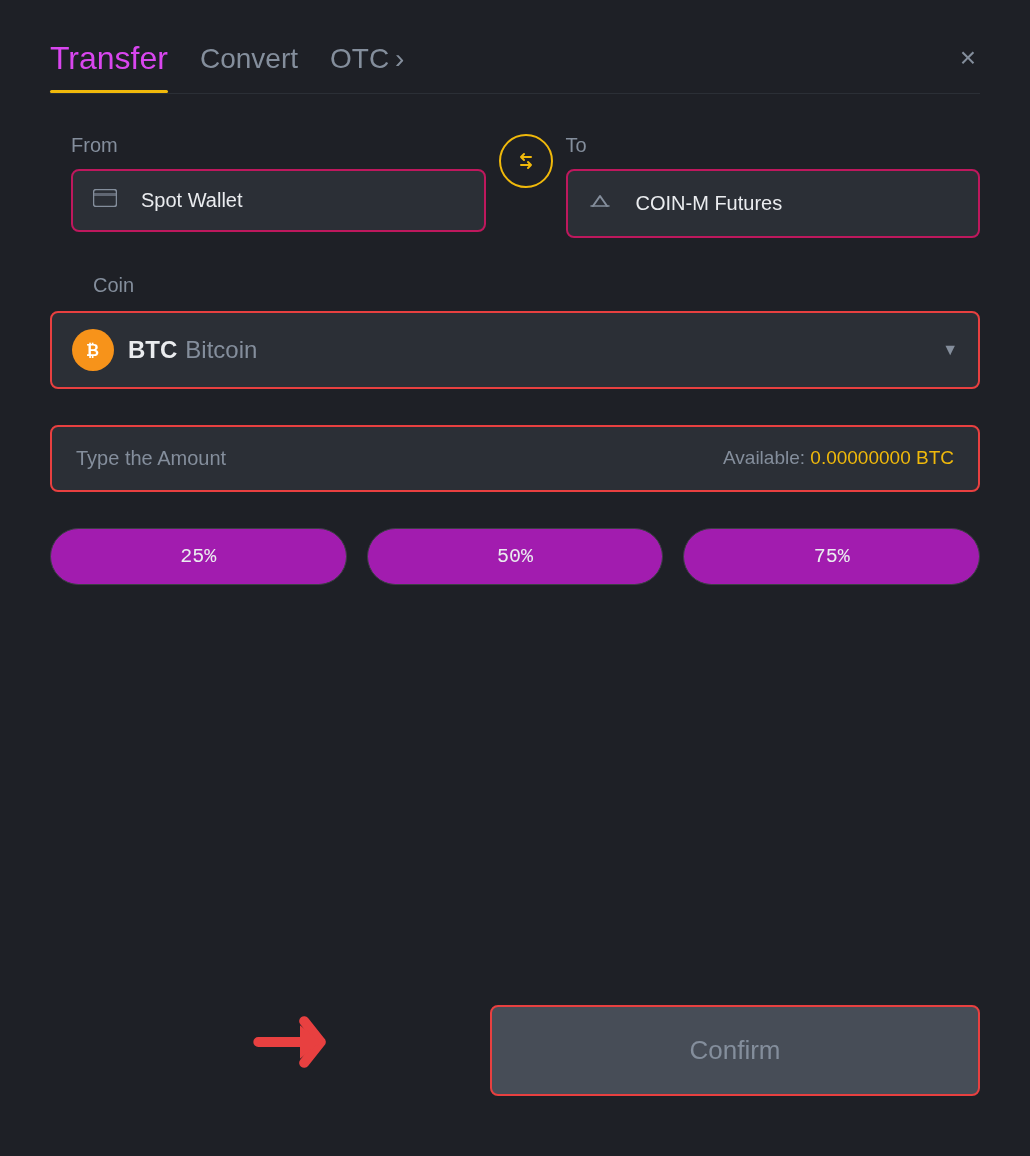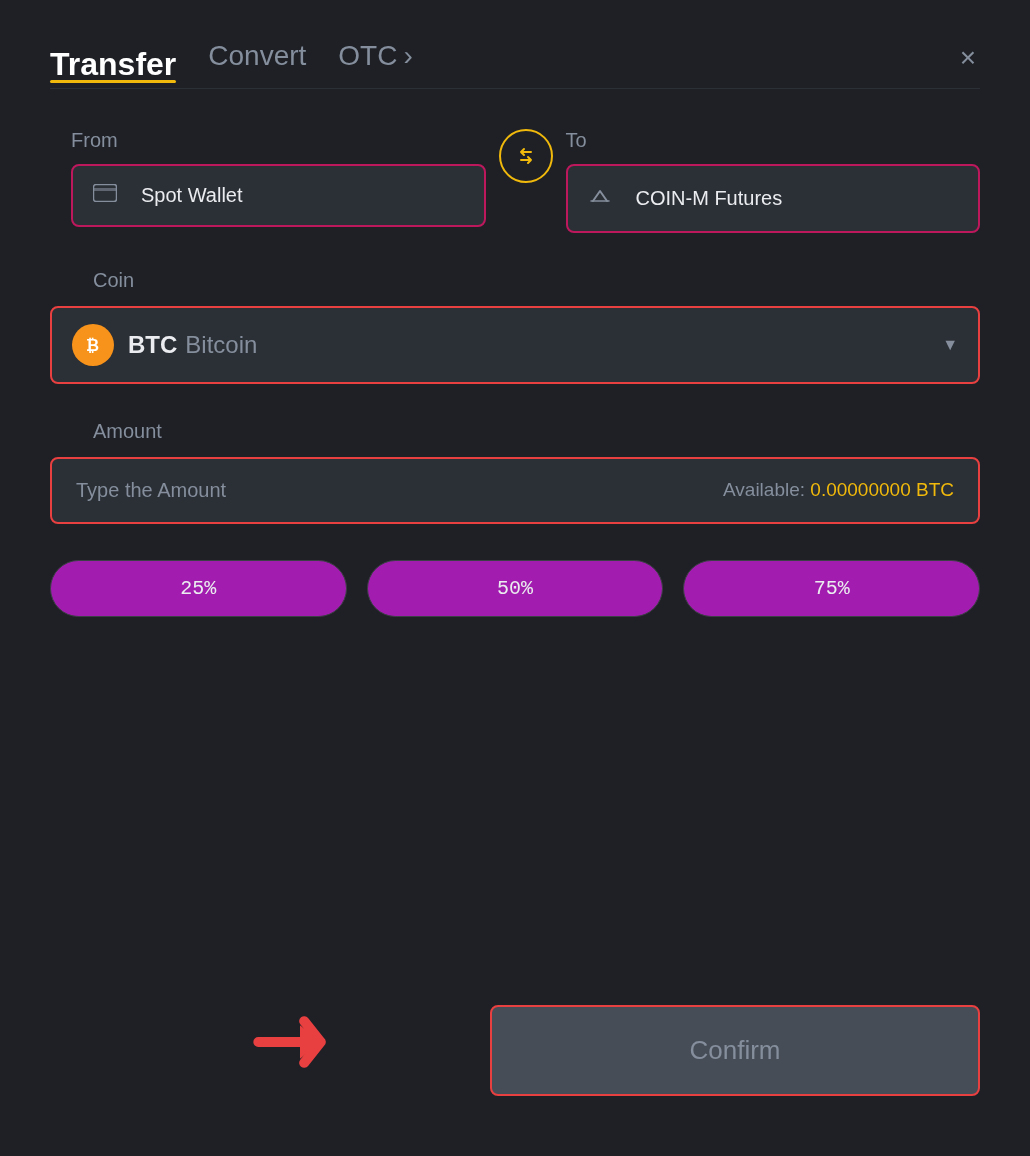--- a/index.html
+++ b/index.html
@@ -27,23 +27,24 @@
     .header {
       display: flex;
       align-items: center;
       gap: 32px;
       margin-bottom: 0;
       position: relative;
     }
 
     .tab-transfer {
       font-size: 32px;
-      font-weight: 700;
-      color: #ffffff;
-      cursor: pointer;
+      font-weight: 400;
+      color: #d946ef;
+      cursor: pointer;
+      padding-bottom: 16px;
       position: relative;
     }
 
     .tab-transfer::after {
       content: '';
       position: absolute;
       bottom: 0;
       left: 0;
       width: 100%;
       height: 3px;
@@ -374,21 +375,20 @@
           <text x="4" y="17" font-size="16" font-weight="bold" fill="white">₿</text>
         </svg>
       </div>
       <span class="coin-name">BTC</span>
       <span class="coin-fullname">Bitcoin</span>
       <span class="chevron-down">▼</span>
     </div>
   </div>
 
   <div class="amount-section">
-    <div class="section-label">Amount</div>
     <div class="amount-input-container">
       <input class="amount-input" type="text" placeholder="Type the Amount" style="">
       <span class="available-text">
         <span>Available:</span>
         <span class="available-amount">0.00000000 BTC</span>
       </span>
     </div>
   </div>
 
   <div class="pct-row">

